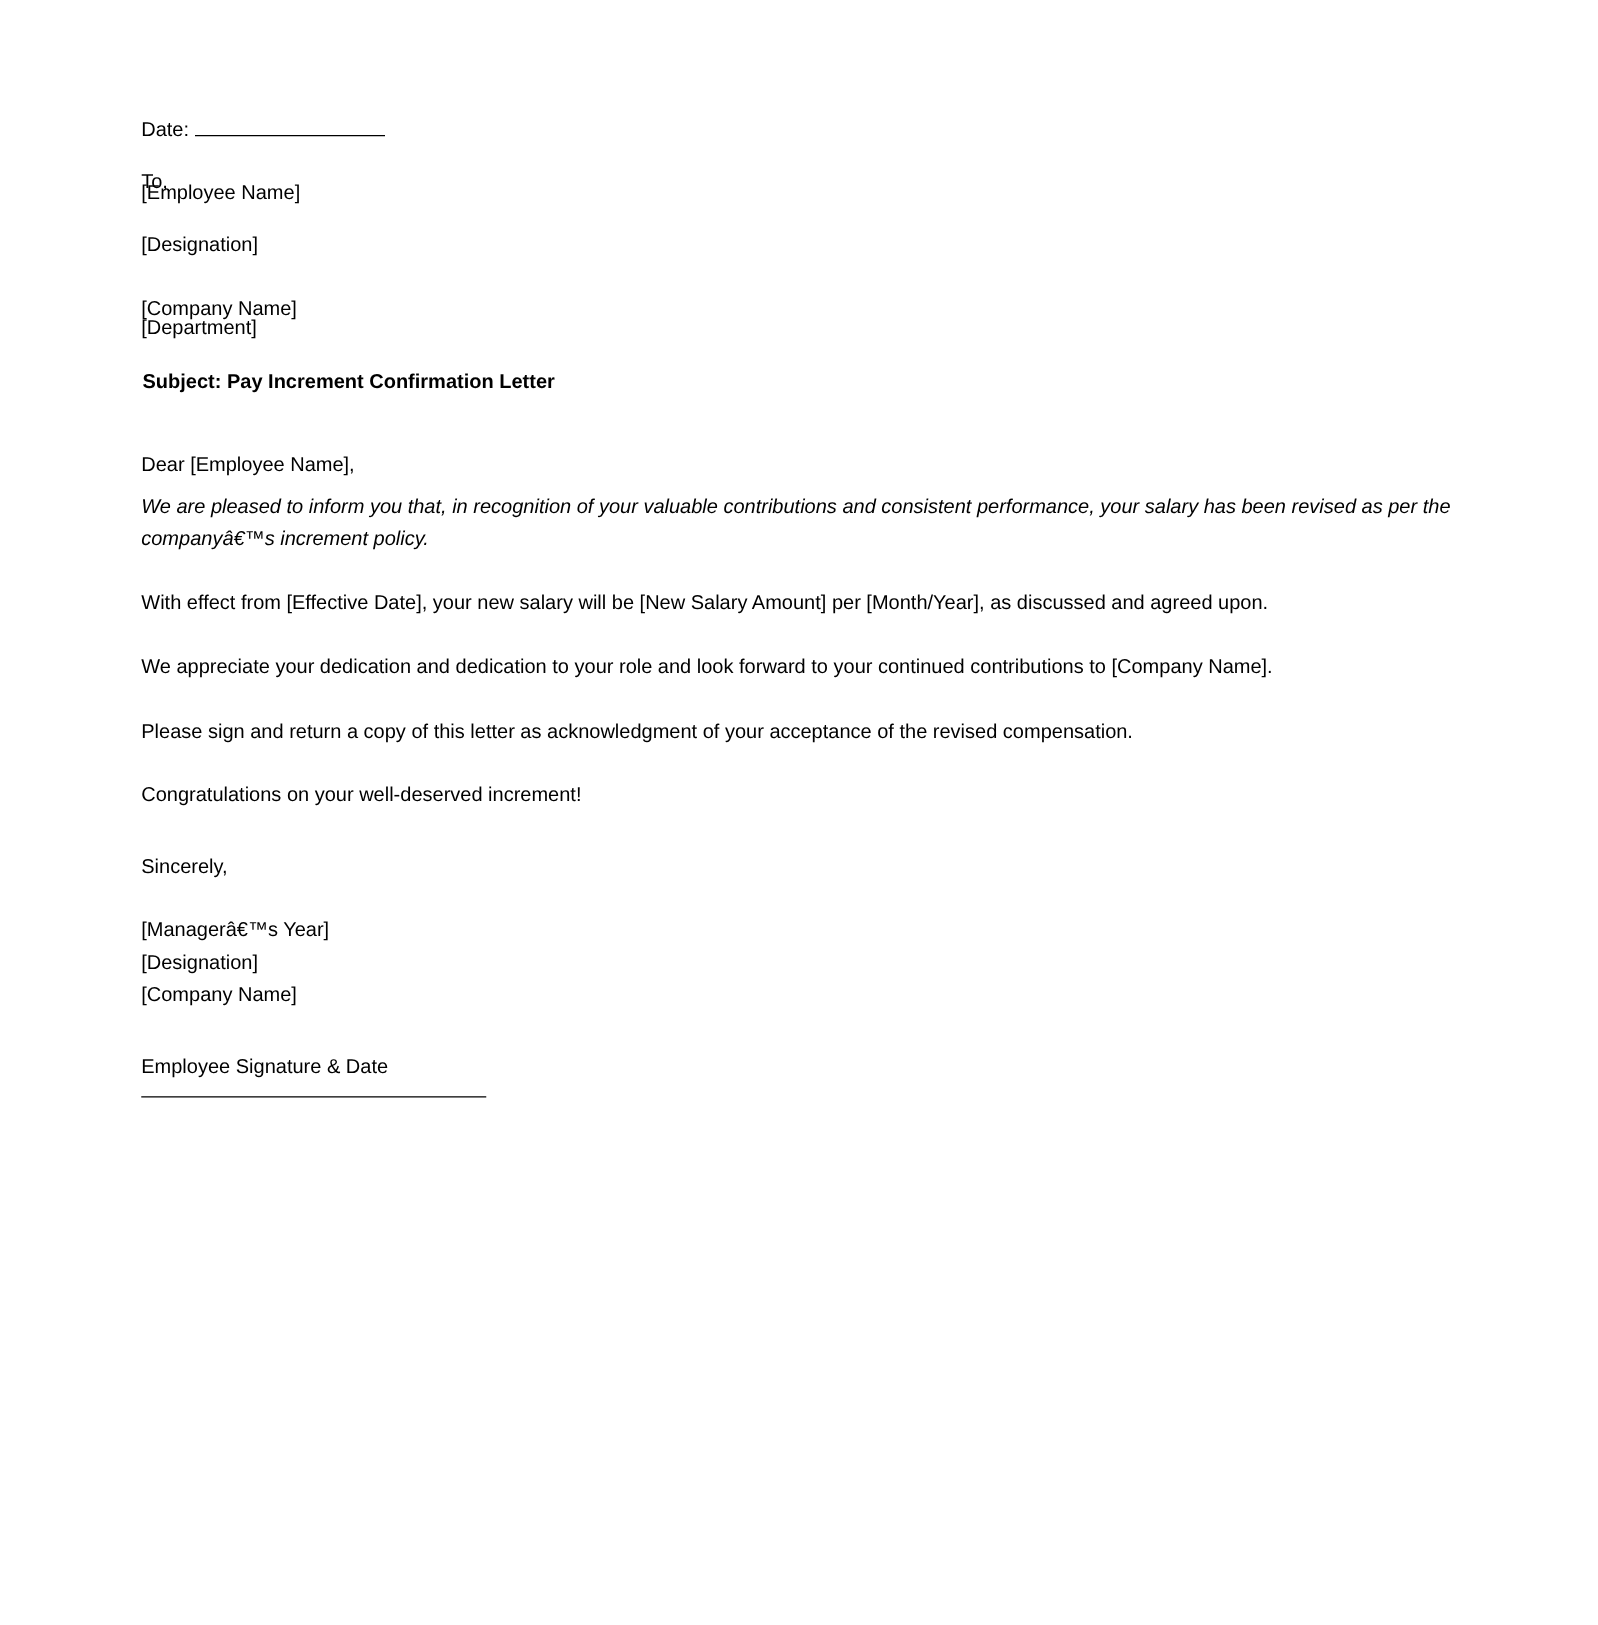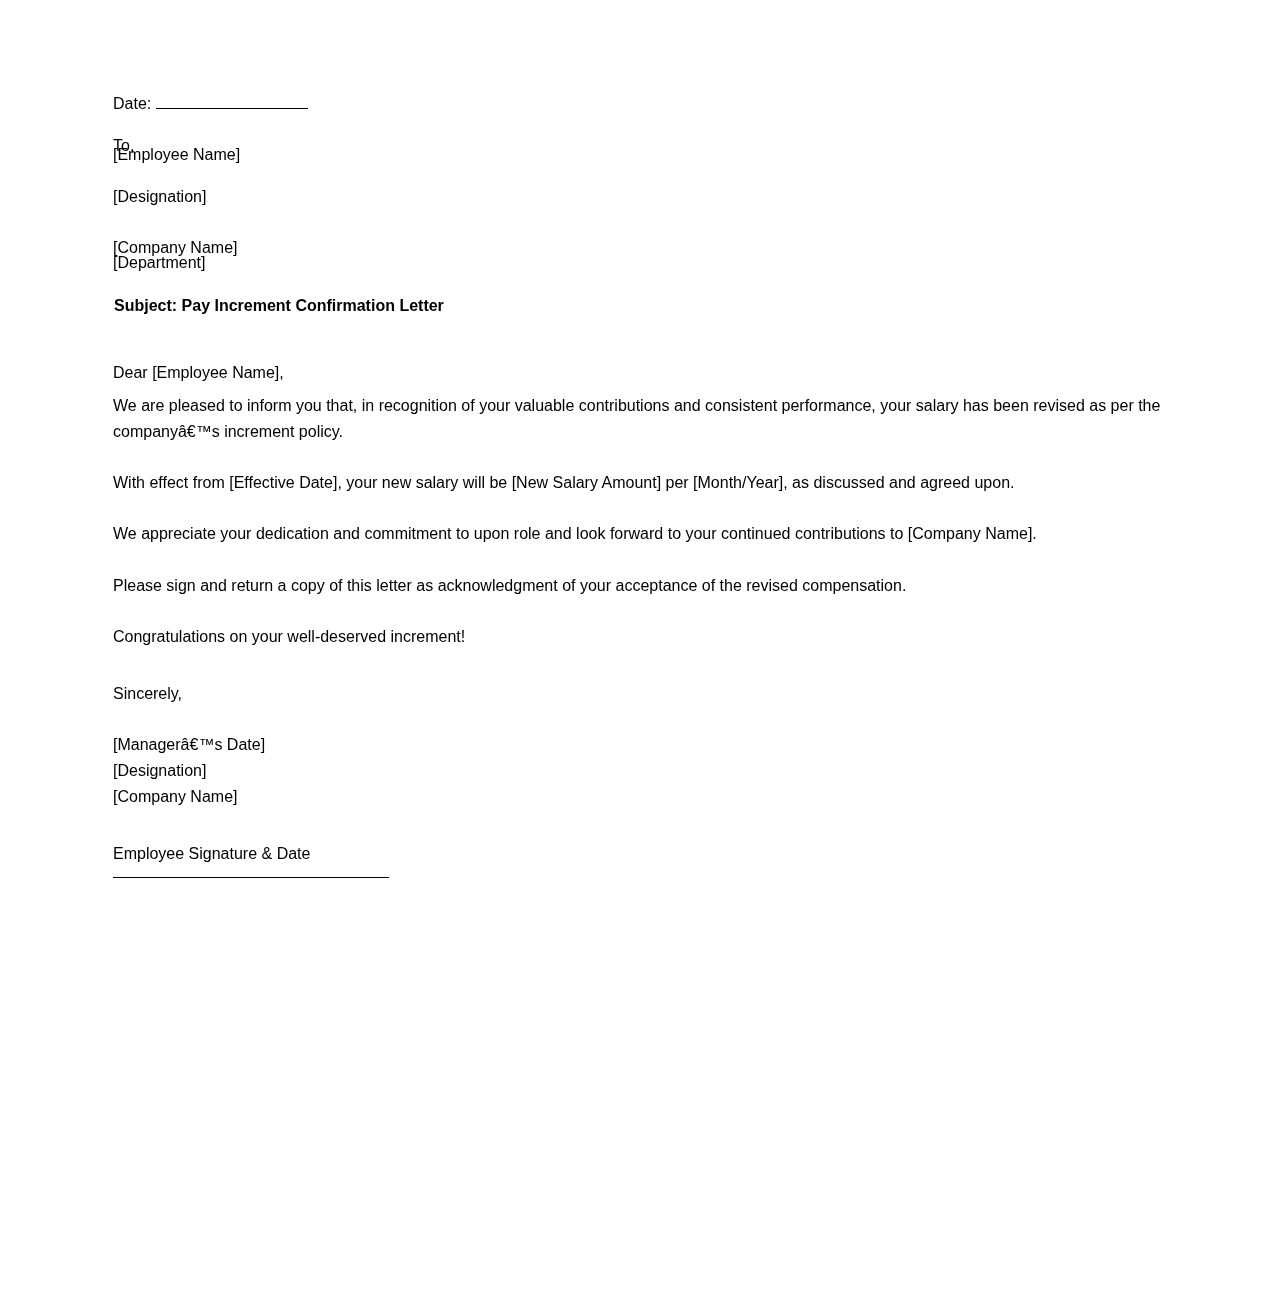--- a/index.html
+++ b/index.html
@@ -63,28 +63,28 @@
   <div class="line" style="top:136px;text-align:center;">To,</div>
   <div class="line" style="top:145px;">[Employee Name]</div>
   <div class="line" style="top:187px;">[Designation]</div>
   <div class="line" style="top:228px;margin-top:25px;">[Department]</div>
   <div class="line" style="top:238px;">[Company Name]</div>
 
   <div class="line bold" style="top:296px; left:1px;text-align:right;">Subject: Pay Increment Confirmation Letter</div>
 
   <div class="line" style="top:363px;">Dear [Employee Name],</div>
 
-  <div class="para" style="top:393px;">We are pleased to inform you that, in recognition of your valuable contributions and consistent performance, your salary has been revised as per the companyâ€™s increment policy.</div>
+  <div class="para" style="top:393px;font-style:italic;">We are pleased to inform you that, in recognition of your valuable contributions and consistent performance, your salary has been revised as per the companyâ€™s increment policy.</div>
   <div class="line" style="top:473px;">With effect from [Effective Date], your new salary will be [New Salary Amount] per [Month/Year], as discussed and agreed upon.</div>
-  <div class="line" style="top:524px;">We appreciate your dedication and commitment to upon role and look forward to your continued contributions to [Company Name].</div>
+  <div class="line" style="top:524px;">We appreciate your dedication and dedication to your role and look forward to your continued contributions to [Company Name].</div>
   <div class="line" style="top:576px;">Please sign and return a copy of this letter as acknowledgment of your acceptance of the revised compensation.</div>
   <div class="line" style="top:627px;">Congratulations on your well-deserved increment!</div>
 
   <div class="line" style="top:684px;">Sincerely,</div>
 
-  <div class="line" style="top:735px;">[Managerâ€™s Date]</div>
+  <div class="line" style="top:735px;">[Managerâ€™s Year]</div>
   <div class="line" style="top:761px;">[Designation]</div>
   <div class="line" style="top:787px;">[Company Name]</div>
 
   <div class="sig-line"></div>
   <div class="line" style="top:844px;">Employee Signature &amp; Date</div>
 
 </div>
 
 </body></html>

